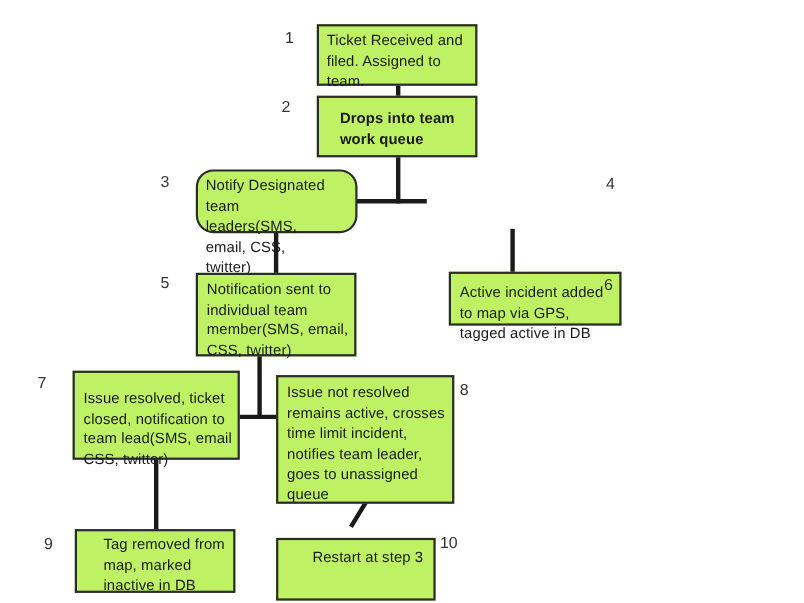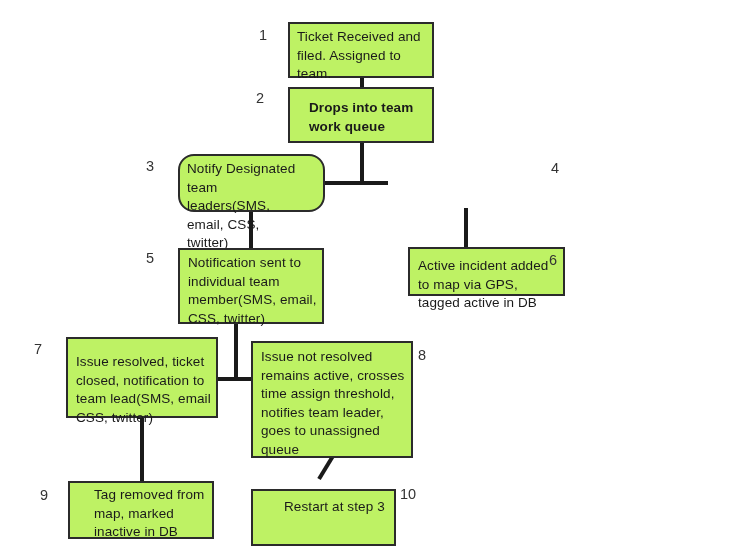--- a/index.html
+++ b/index.html
@@ -73,21 +73,21 @@
 CSS, twitter)</div>
   <div class="node" style="left:388px; top:247px; width:157px; height:49px;  padding:8px 4px 0 8px;margin-left:20px;">Active incident added
 to map via GPS,
 tagged active in DB</div>
   <div class="node" style="left:66px;  top:337px; width:152px; height:81px;  padding:14px 2px 0 8px;">Issue resolved, ticket
 closed, notification to
 team lead(SMS, email
 CSS, twitter)</div>
   <div class="node" style="left:251px; top:341px; width:162px; height:117px; padding:5px 2px 0 8px;">Issue not resolved
 remains active, crosses
-time assign threshold,
+time limit incident,
 notifies team leader,
 goes to unassigned
 queue</div>
   <div class="node" style="left:68px;  top:481px; width:146px; height:58px;  padding:3px 4px 0 24px;">Tag removed from
 map, marked
 inactive in DB</div>
   <div class="node" style="left:251px; top:489px; width:145px; height:57px;  padding:7px 4px 0 31px;">Restart at step 3</div>
 
   <div class="num" style="left:259px; top:27px;">1</div>
   <div class="num" style="left:256px; top:90px;">2</div>

